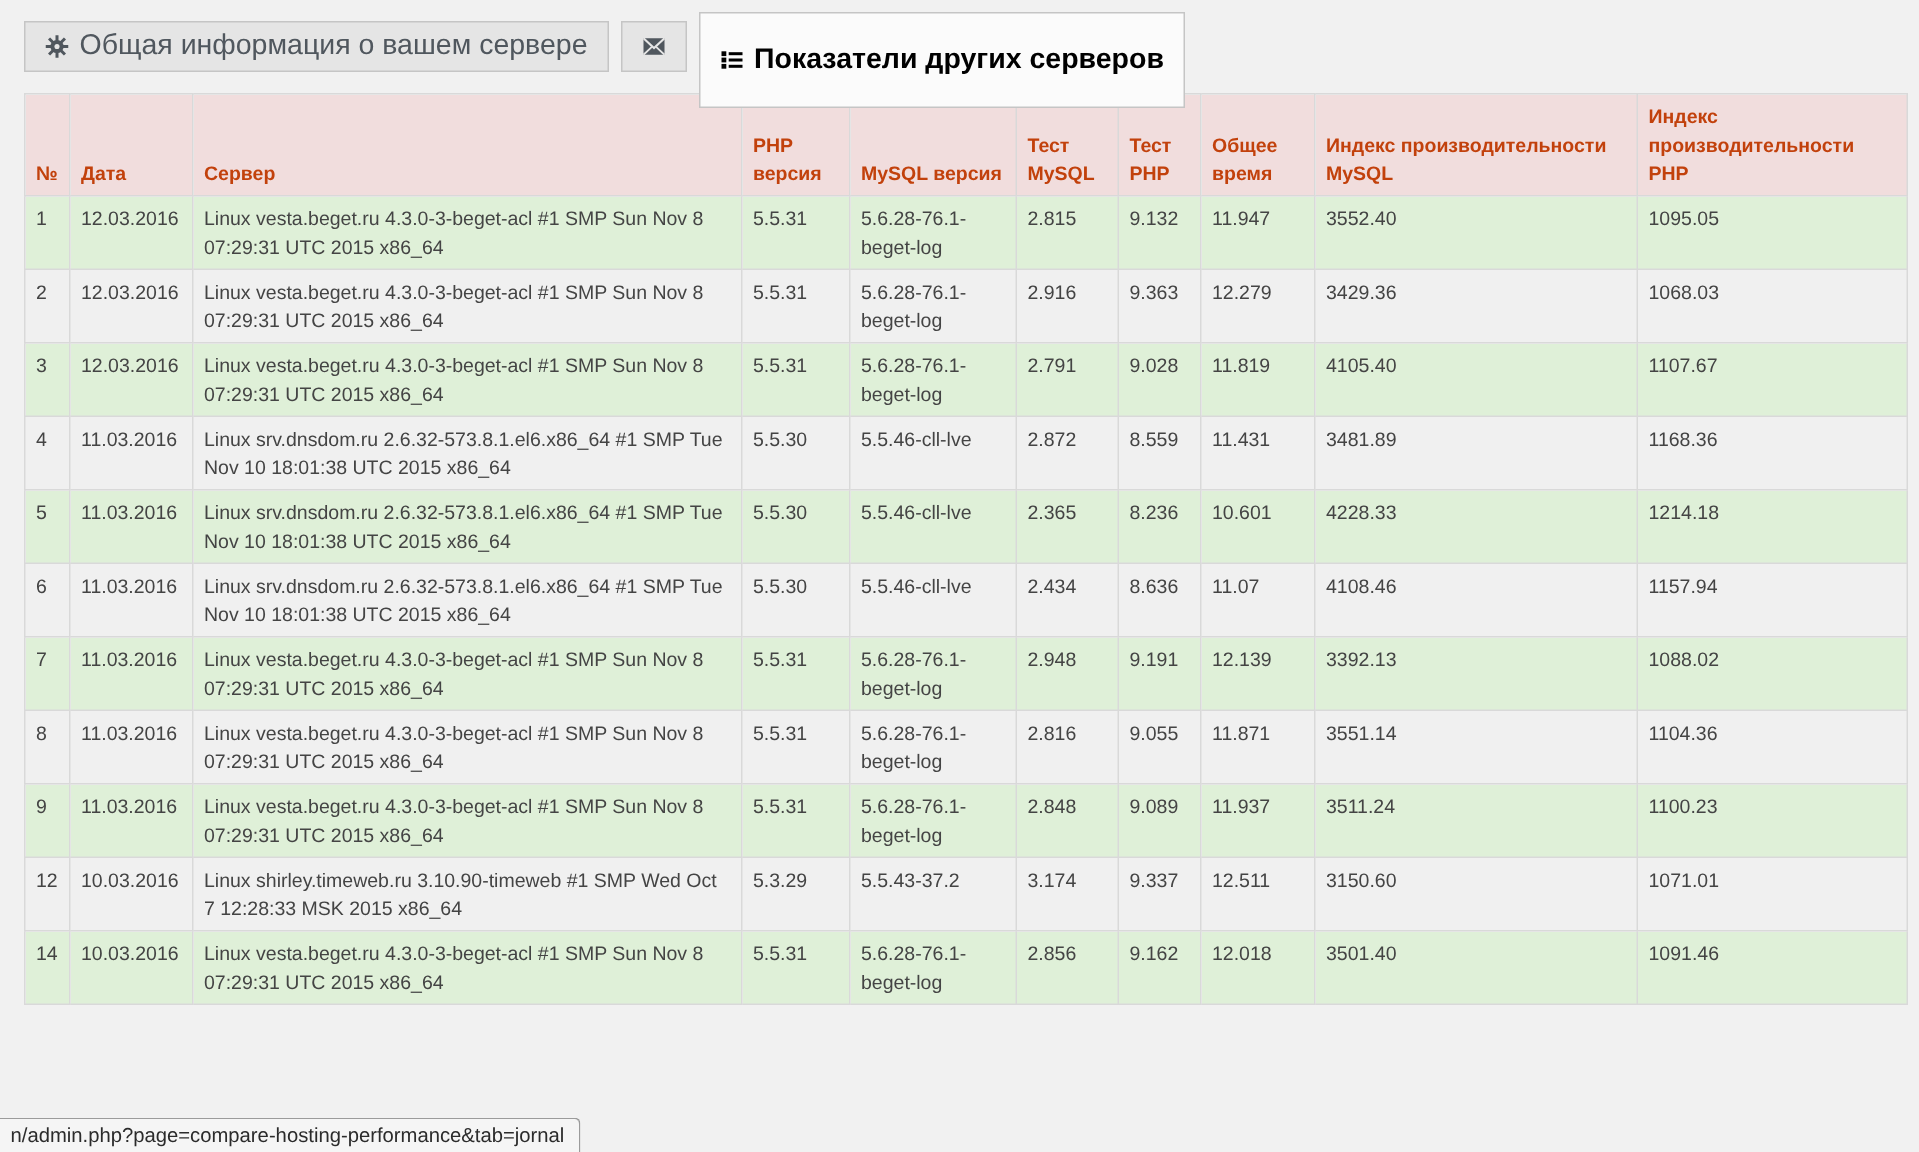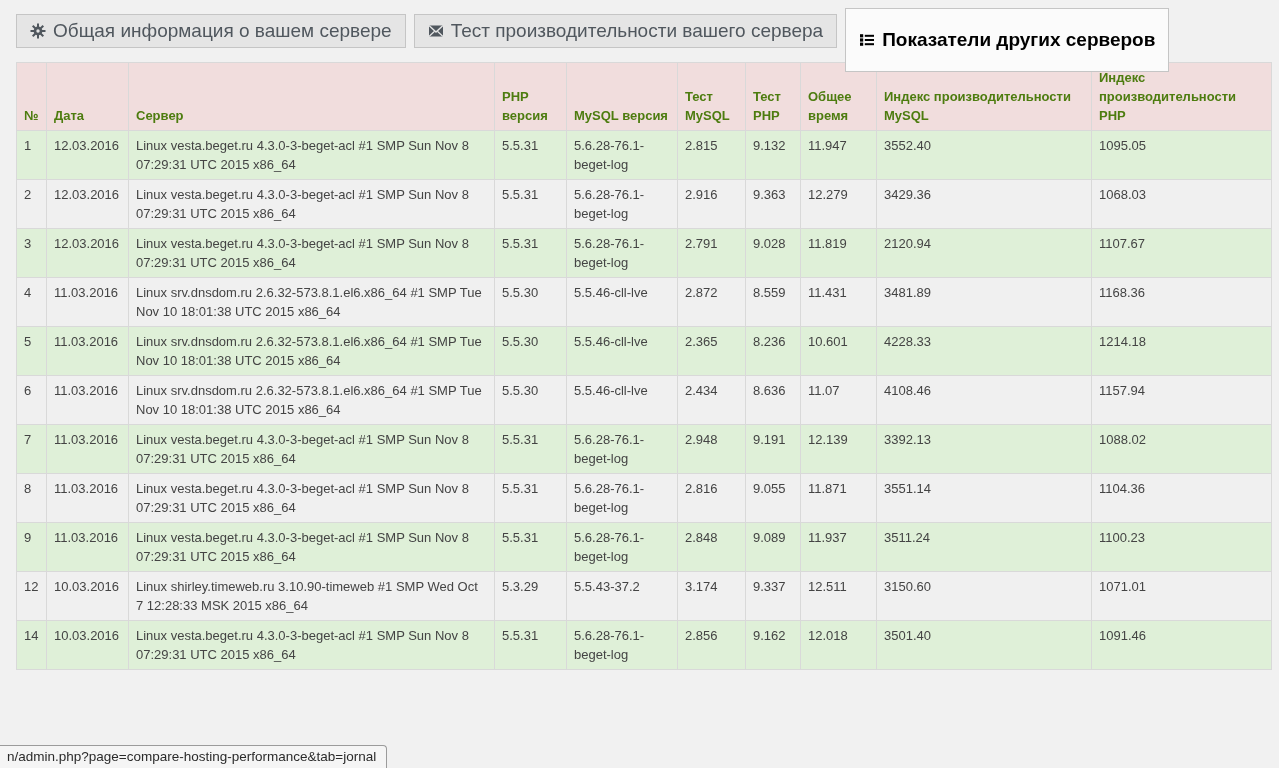--- a/index.html
+++ b/index.html
@@ -35,21 +35,21 @@
     border-collapse: collapse; table-layout: fixed;
     width: 1255px; margin: 14px 0 0 16px;
   }
   th, td {
     border: 1px solid #d9d9d9;
     padding: 5px 7px;
     font-size: 13px; line-height: 19px;
     text-align: left; overflow: hidden;
   }
   thead th {
-    background: #f1dddd; color: #4d7c0f;
+    background: #f1dddd; color: #c2410c;
     font-weight: 700; vertical-align: bottom; height: 50px;
   }
   tbody td { vertical-align: top; color: #444; }
   tbody tr { height: 29px; }
   tbody tr:nth-child(odd)  { background: #dff0d8; }
   tbody tr:nth-child(even) { background: #f0f0f0; }
 
   col.c-num    { width: 30px; }
   col.c-date   { width: 82px; }
   col.c-server { width: 366px; }
@@ -93,21 +93,20 @@
     <span>Общая информация о вашем сервере</span>
   </a>
   <a class="tab">
     <span class="icon">
       <svg viewBox="0 0 16 16" width="16" height="16">
         <rect x="1" y="2.5" width="14" height="11" fill="currentColor"></rect>
         <path d="M1 2.5 L8 9 L15 2.5" stroke="#e5e5e5" stroke-width="1.4" fill="none"></path>
         <path d="M1 13.5 L6.6 8.2 M15 13.5 L9.4 8.2" stroke="#e5e5e5" stroke-width="1.2" fill="none"></path>
       </svg>
     </span>
-    <span>Тест производительности вашего сервера</span>
   </a>
   <a class="tab active">
     <span class="icon">
       <svg viewBox="0 0 16 16" width="16" height="16" fill="currentColor">
         <rect x="1" y="2.2" width="3.2" height="3.2"></rect>
           <rect x="5.8" y="2.8" width="9.2" height="2"></rect>
         <rect x="1" y="6.4" width="3.2" height="3.2"></rect>
           <rect x="5.8" y="7" width="9.2" height="2"></rect>
         <rect x="1" y="10.6" width="3.2" height="3.2"></rect>
           <rect x="5.8" y="11.2" width="9.2" height="2"></rect>
@@ -171,21 +170,21 @@
       </tr>
       <tr>
         <td>3</td>
         <td>12.03.2016</td>
         <td>Linux vesta.beget.ru 4.3.0-3-beget-acl #1 SMP Sun Nov 8 07:29:31 UTC 2015 x86_64</td>
         <td>5.5.31</td>
         <td>5.6.28-76.1-beget-log</td>
         <td>2.791</td>
         <td>9.028</td>
         <td>11.819</td>
-        <td>2120.94</td>
+        <td>4105.40</td>
         <td>1107.67</td>
       </tr>
       <tr>
         <td>4</td>
         <td>11.03.2016</td>
         <td>Linux srv.dnsdom.ru 2.6.32-573.8.1.el6.x86_64 #1 SMP Tue Nov 10 18:01:38 UTC 2015 x86_64</td>
         <td>5.5.30</td>
         <td>5.5.46-cll-lve</td>
         <td>2.872</td>
         <td>8.559</td>

